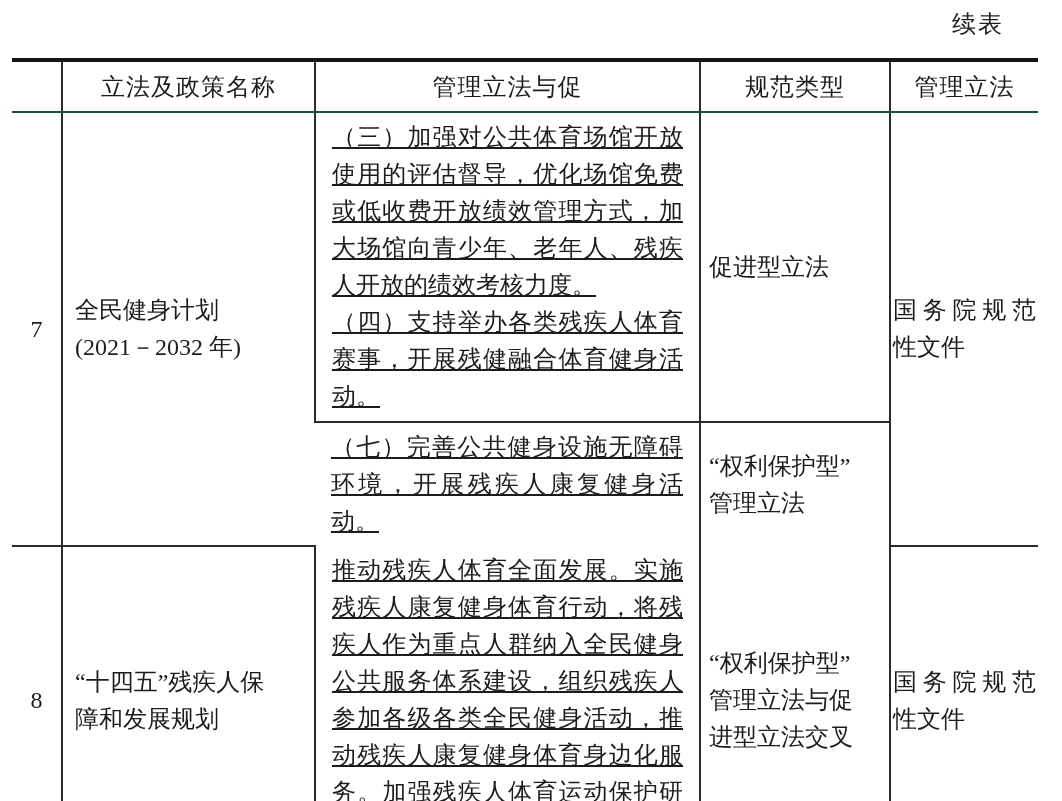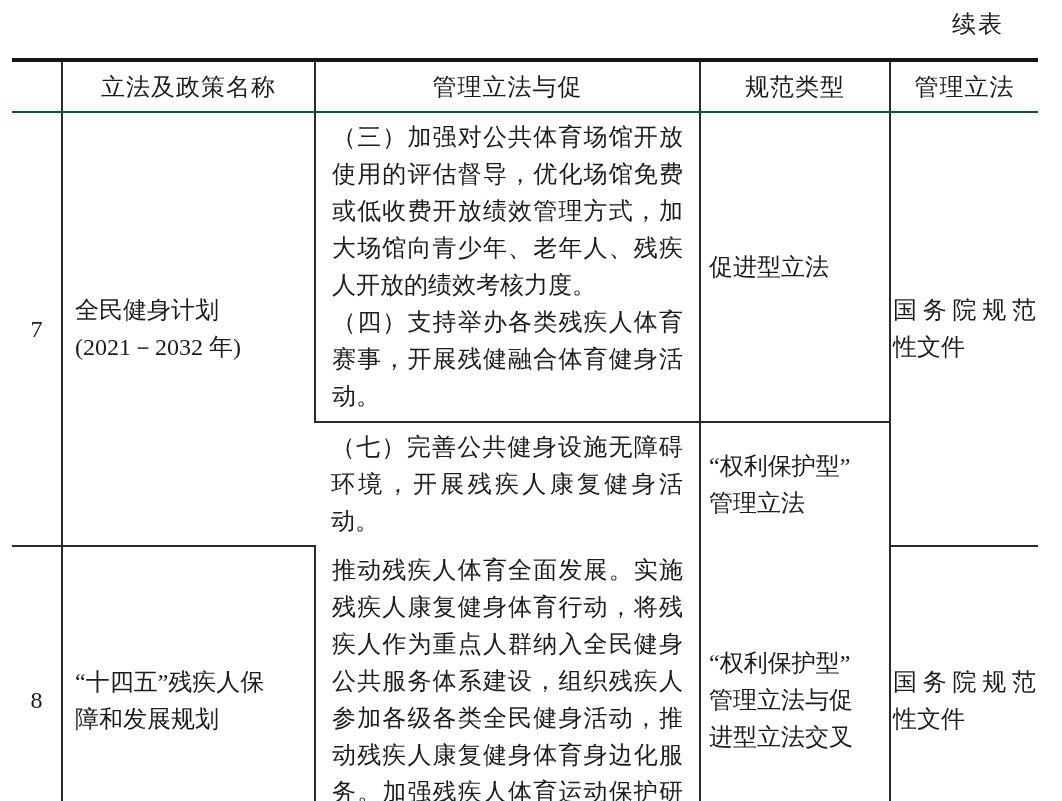--- a/index.html
+++ b/index.html
@@ -61,20 +61,21 @@
     padding: 0 12px;
     white-space: pre-line;
     line-height: 37px;
     text-align: left;
   }
   td.content {
     padding: 6px 16px;
     text-align: justify;
     white-space: pre-line;
     line-height: 37px;
+    text-decoration: underline;
   }
   td.norm {
     padding: 16px 8px;
     white-space: pre-line;
     line-height: 37px;
     text-align: left;
   }
   td.effect {
     padding: 0 2px;
     text-align: justify;

